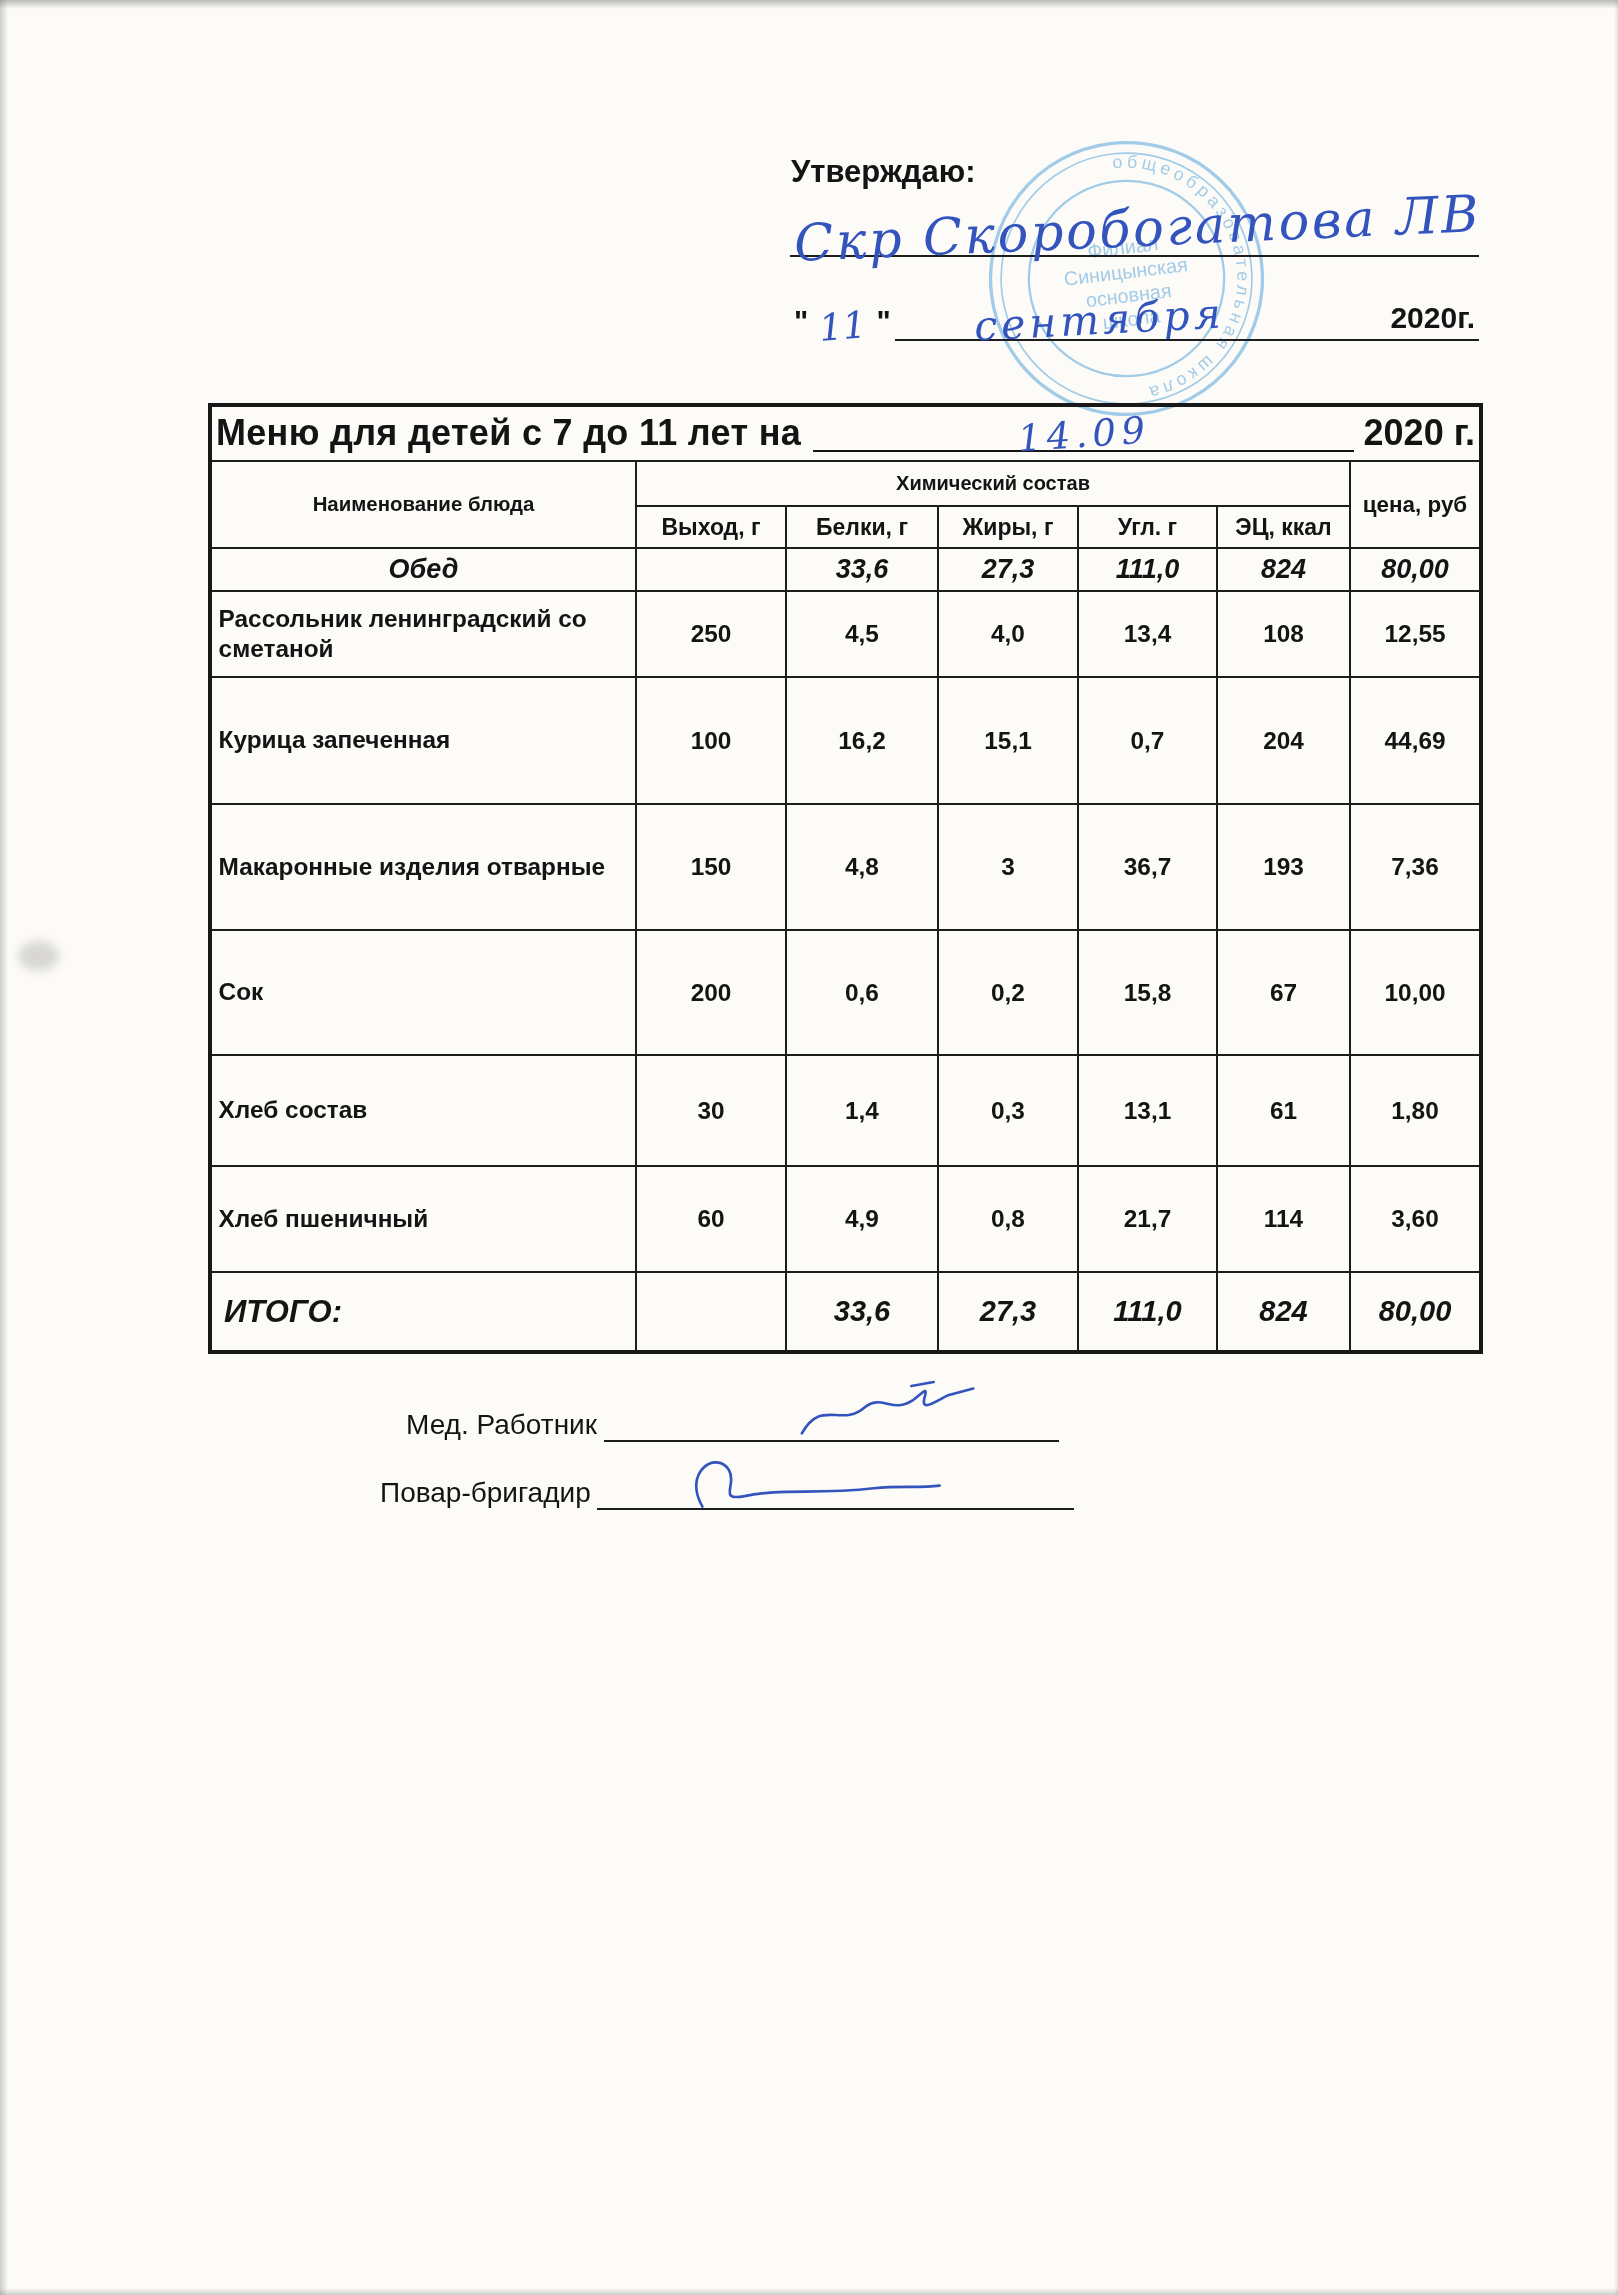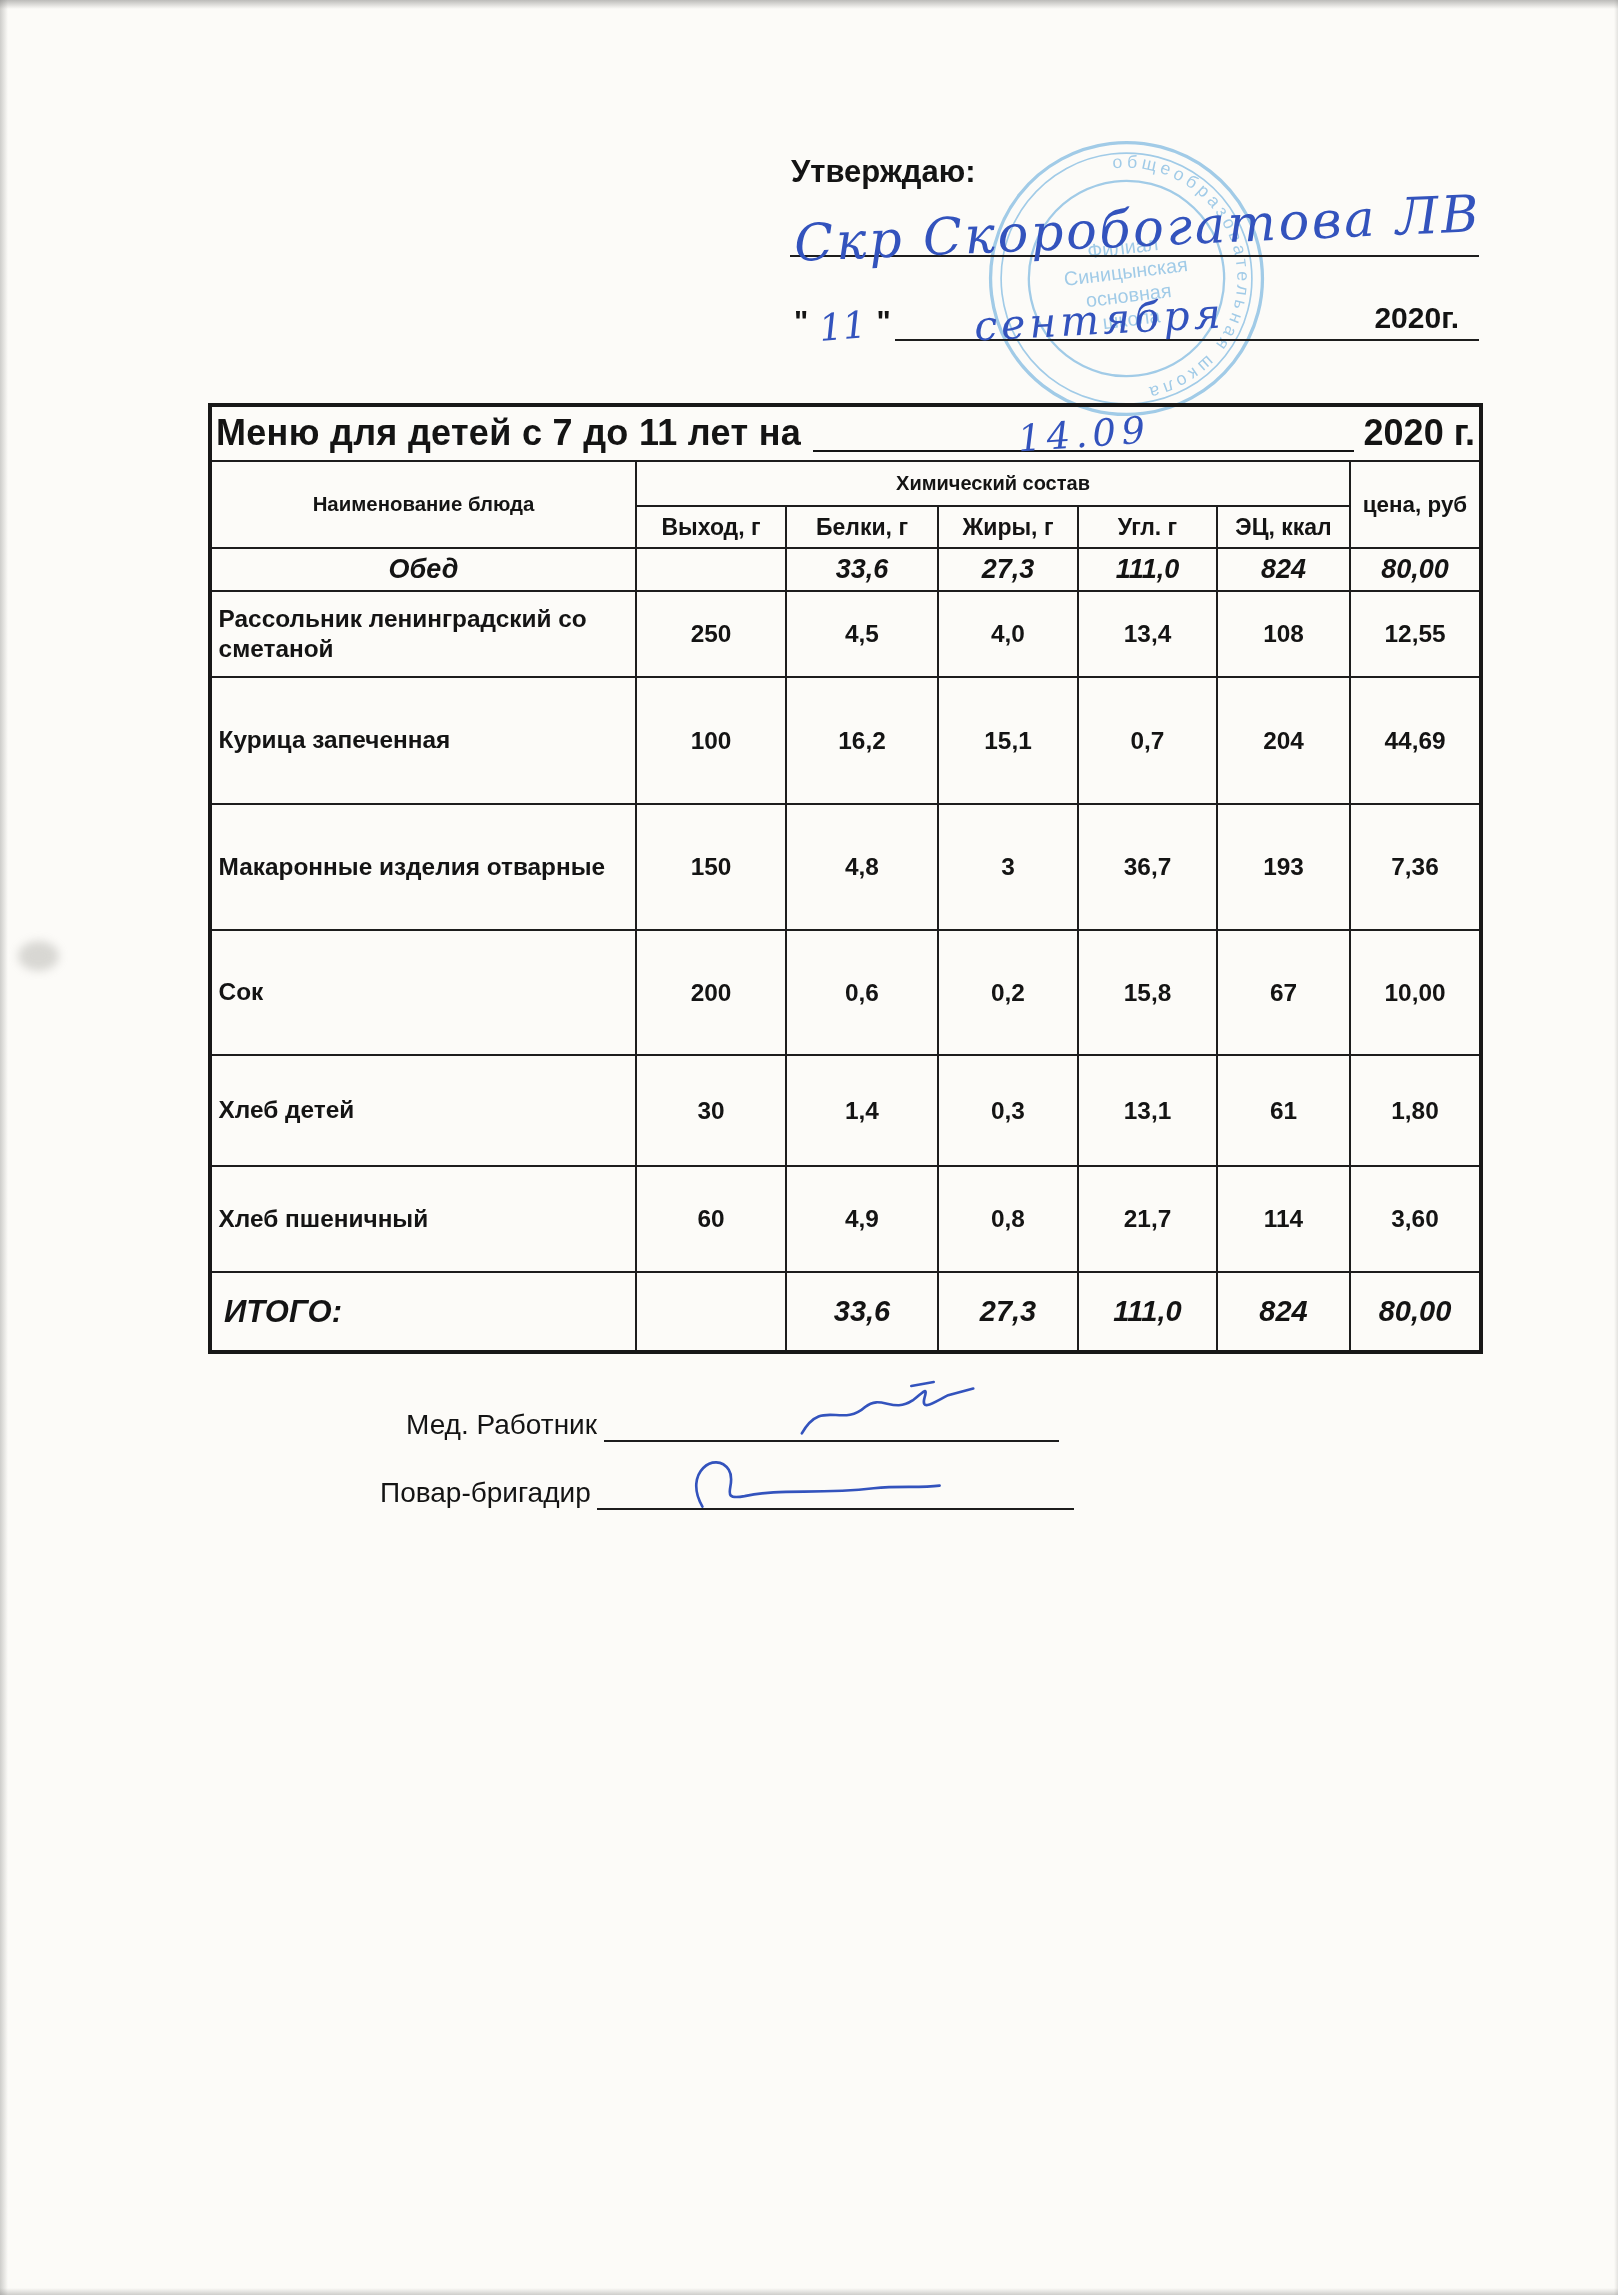--- a/index.html
+++ b/index.html
@@ -32,21 +32,21 @@
   .sig1 .hand{position:absolute;left:4px;bottom:-2.6px;font-size:51px;
     white-space:nowrap;transform:rotate(-2.5deg);letter-spacing:2.6px;}
   .dateline{position:absolute;left:790px;top:275px;width:689px;height:66px;
     display:flex;align-items:flex-end;}
   .dateline .q{font-size:30px;font-weight:bold;padding:0 4px 2.6px 4px;}
   .dateline .day{font-size:37px;transform:rotate(-5deg);margin:0 6.6px;
     position:relative;top:6.6px;}
   .mline{flex:1;height:100%;border-bottom:2px solid #1d1d1d;position:relative;}
   .mline .month{position:absolute;left:79px;bottom:-5.3px;font-size:41px;
     transform:rotate(-3deg);letter-spacing:4px;white-space:nowrap;}
-  .mline .year{position:absolute;right:20px;bottom:4px;font-size:30px;
+  .mline .year{position:absolute;right:4px;bottom:4px;font-size:30px;
     font-weight:bold;color:#141414;font-family:"Liberation Sans",sans-serif;
     font-style:normal;}
 
   
   .stamp{position:absolute;left:980px;top:132px;width:293px;height:293px;
     opacity:.55;transform:rotate(-7deg);pointer-events:none;}
 
   
   table.menu{position:absolute;left:208px;top:403px;width:1272px;
     border-collapse:collapse;table-layout:fixed;
@@ -207,21 +207,21 @@
     <tr class="datarow r3">
       <td class="dish">Сок</td>
       <td>200</td>
       <td>0,6</td>
       <td>0,2</td>
       <td>15,8</td>
       <td>67</td>
       <td>10,00</td>
     </tr>
     <tr class="datarow r4">
-      <td class="dish">Хлеб детей</td>
+      <td class="dish">Хлеб состав</td>
       <td>30</td>
       <td>1,4</td>
       <td>0,3</td>
       <td>13,1</td>
       <td>61</td>
       <td>1,80</td>
     </tr>
     <tr class="datarow r5">
       <td class="dish">Хлеб пшеничный</td>
       <td>60</td>

